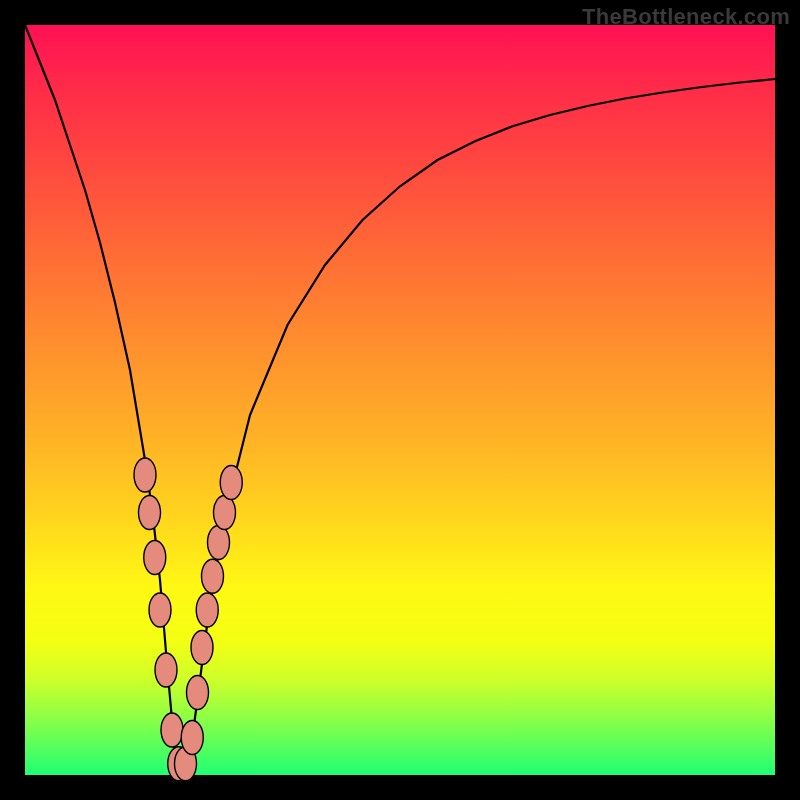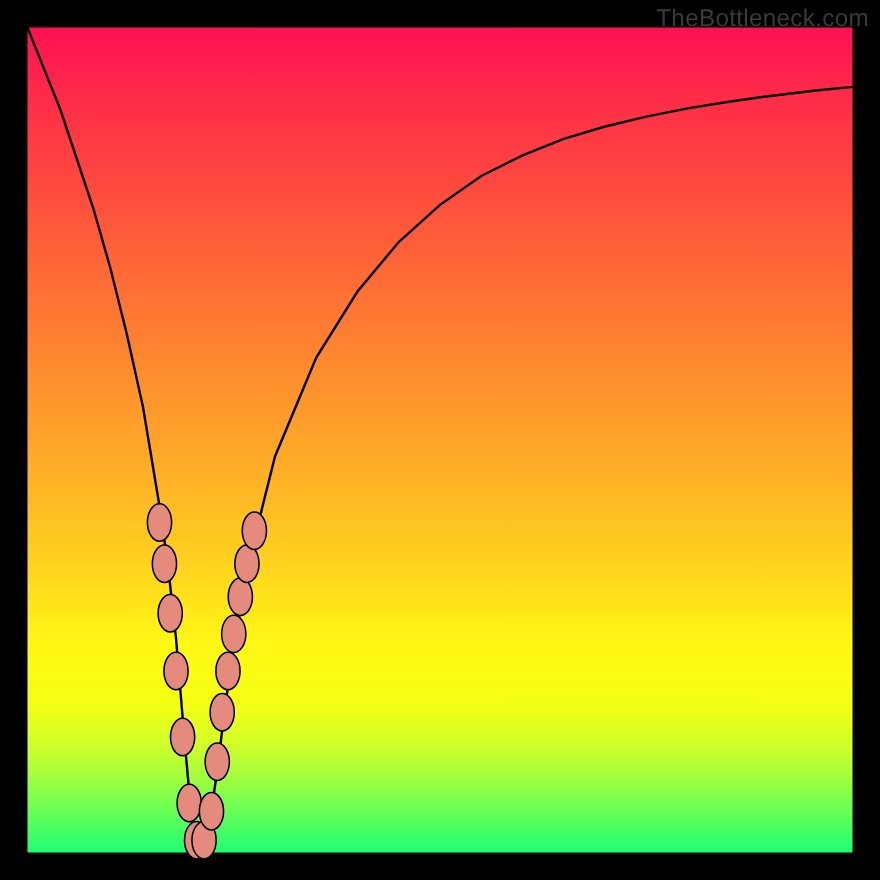--- a/index.html
+++ b/index.html
@@ -55,21 +55,21 @@
     width: 750px;
     height: 750px;
     overflow: visible;
   }
   .watermark {
     position: absolute;
     top: 4px;
     right: 10px;
     color: #3a3a3a;
     font-size: 22px;
-    font-weight: 400;
+    font-weight: 700;
     letter-spacing: 0.3px;
     user-select: none;
     pointer-events: none;
   }
 </style>
 </head>
 <body>
 
 <div class="chart-container">
   <div class="frame"></div>

